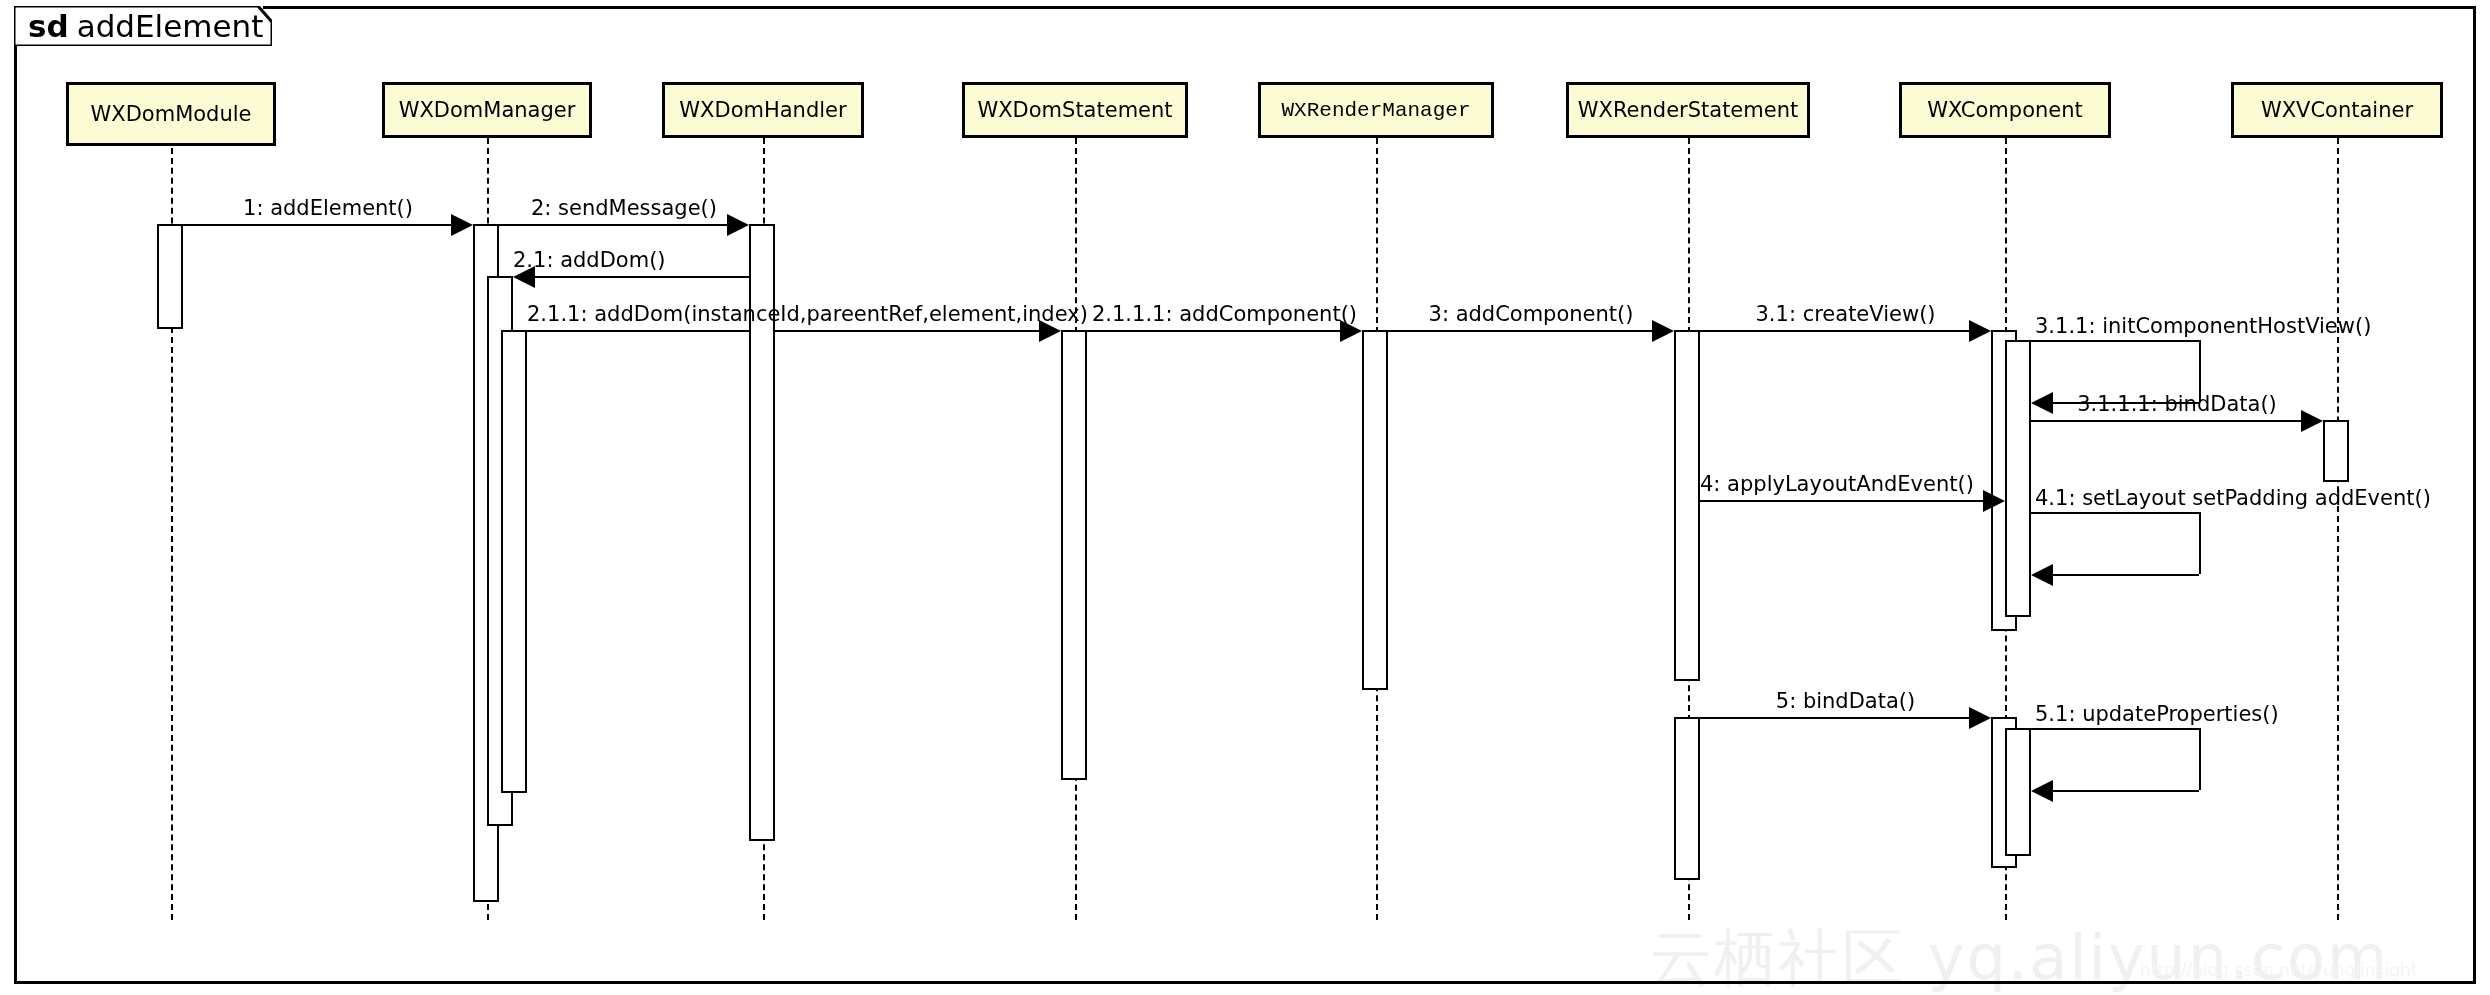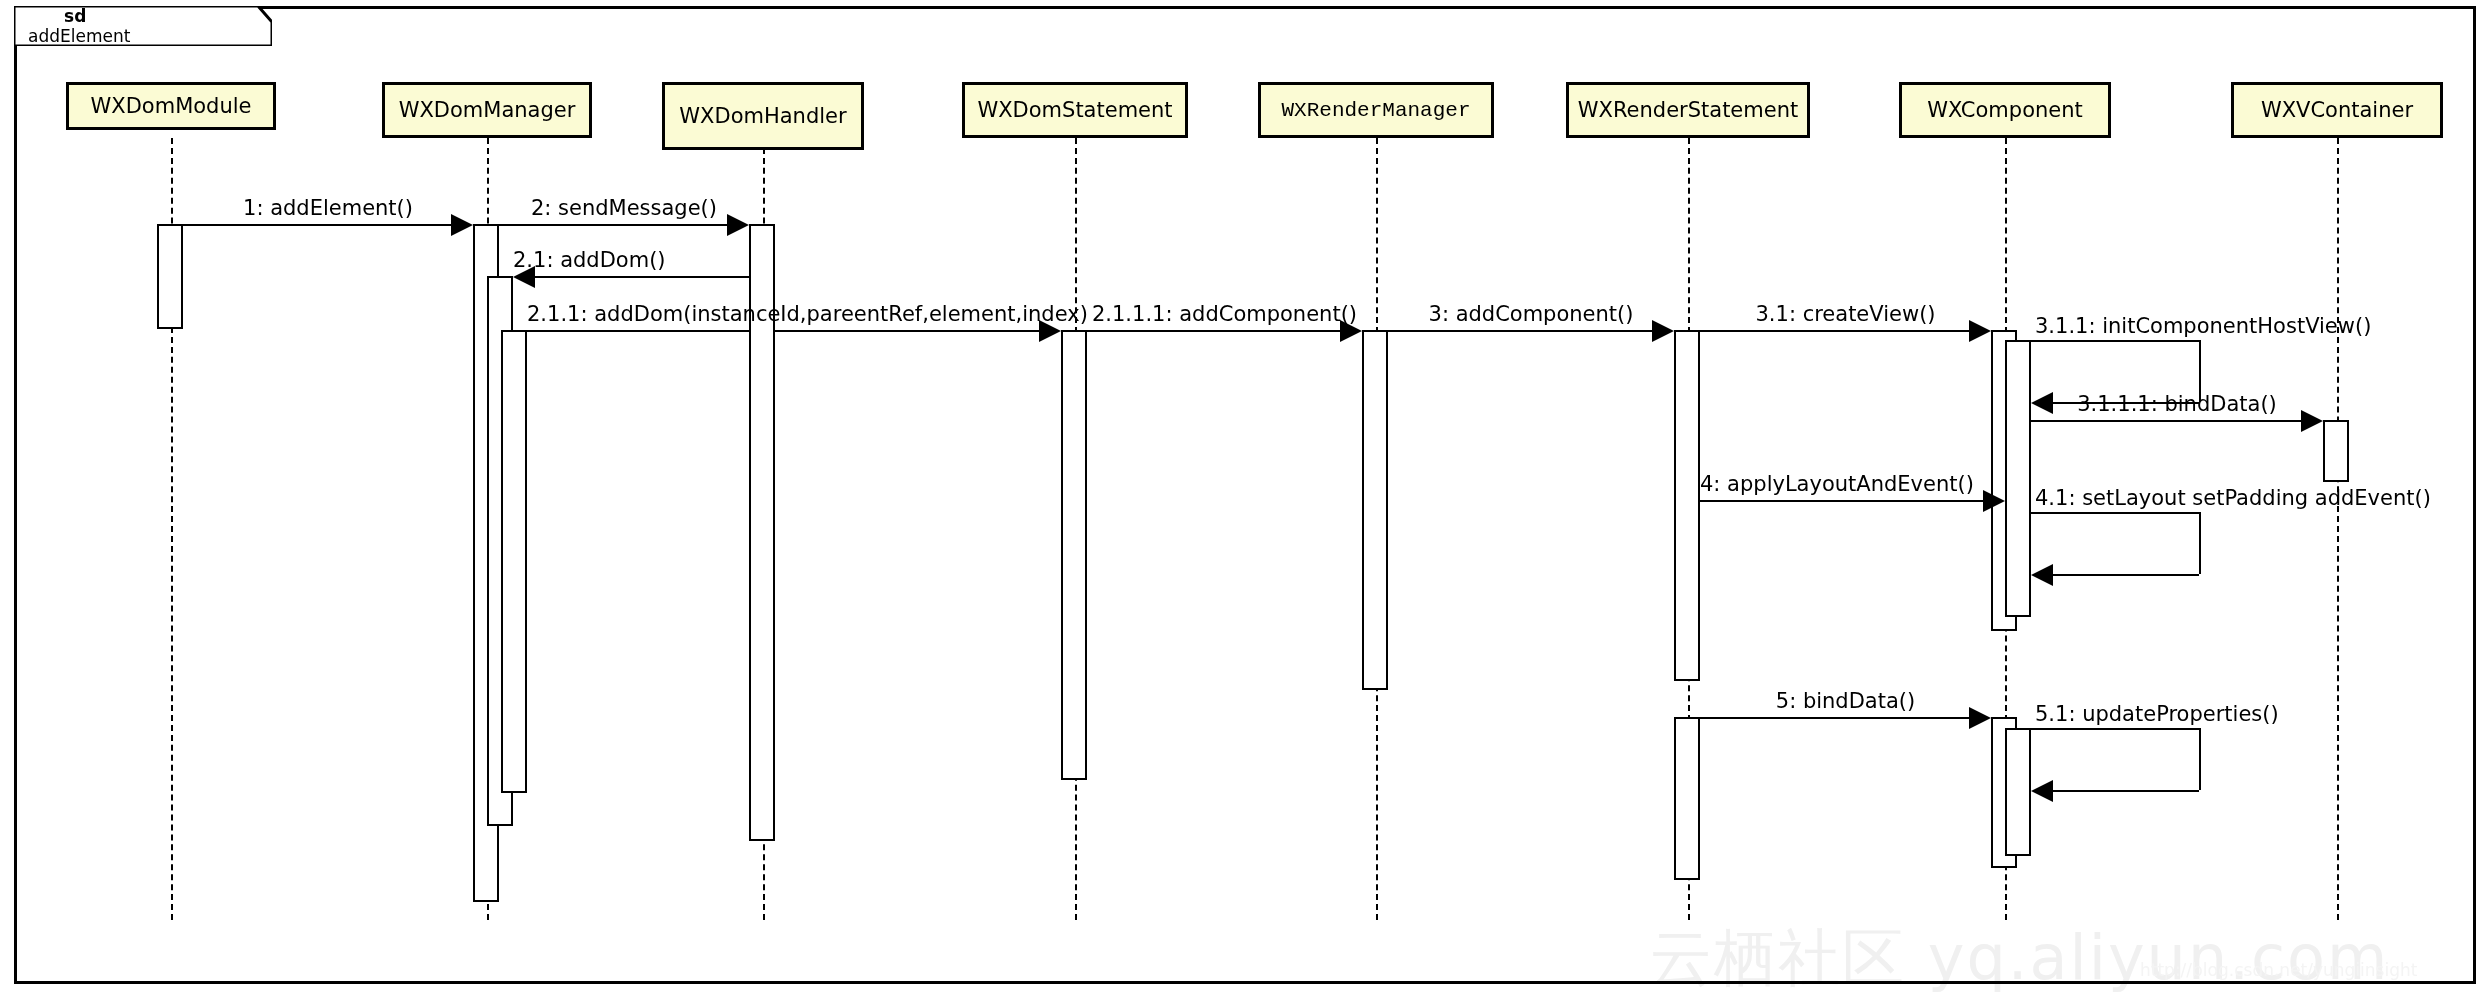--- a/index.html
+++ b/index.html
@@ -32,24 +32,23 @@
     position: absolute;
     left: 14px;
     top: 6px;
     height: 40px;
     box-sizing: border-box;
     padding: 0 0 0 14px;
     display: flex;
     align-items: center;
     background: #ffffff;
     color: #000000;
-    font-size: 17px;
+    font-size: 31px;
     white-space: nowrap;
     z-index: 6;
-    flex-direction: column;
   }
   #frame-tag .tag-shape {
     position: absolute;
     left: 0;
     top: 0;
     width: 258px;
     height: 40px;
     z-index: -1;
   }
   #frame-tag .kw {
@@ -231,27 +230,27 @@
       <div class="msg-line" style="left:1700px; top:717px; width:271px;"></div>
       <div class="arrow right" style="left:1969px; top:707px;"></div>
       <div class="msg-label" style="left:1700px; top:689px; width:291px; text-align:center;">5: bindData()</div>
       <div class="msg-line" style="left:2031px; top:728px; width:168px;"></div>
       <div class="msg-vline" style="left:2199px; top:728px; height:62px;"></div>
       <div class="msg-line" style="left:2053px; top:790px; width:146px;"></div>
       <div class="arrow left" style="left:2031px; top:780px;"></div>
       <div class="msg-label" style="left:2035px; top:702px;">5.1: updateProperties()</div>
     </div>
   <div id="layer-participants">
-      <div class="participant" style="left:66px; top:82px; width:210px; height:48px;">
+      <div class="participant" style="left:66px; top:82px; width:210px; height:64px;">
         <span>WXDomModule</span>
       </div>
       <div class="participant" style="left:382px; top:82px; width:210px; height:56px;">
         <span>WXDomManager</span>
       </div>
-      <div class="participant" style="left:662px; top:82px; width:202px; height:68px;">
+      <div class="participant" style="left:662px; top:82px; width:202px; height:56px;">
         <span>WXDomHandler</span>
       </div>
       <div class="participant" style="left:962px; top:82px; width:226px; height:56px;">
         <span>WXDomStatement</span>
       </div>
       <div class="participant" style="left:1258px; top:82px; width:236px; height:56px;font-family:Liberation Mono, monospace;">
         <span>WXRenderManager</span>
       </div>
       <div class="participant" style="left:1566px; top:82px; width:244px; height:56px;">
         <span>WXRenderStatement</span>

